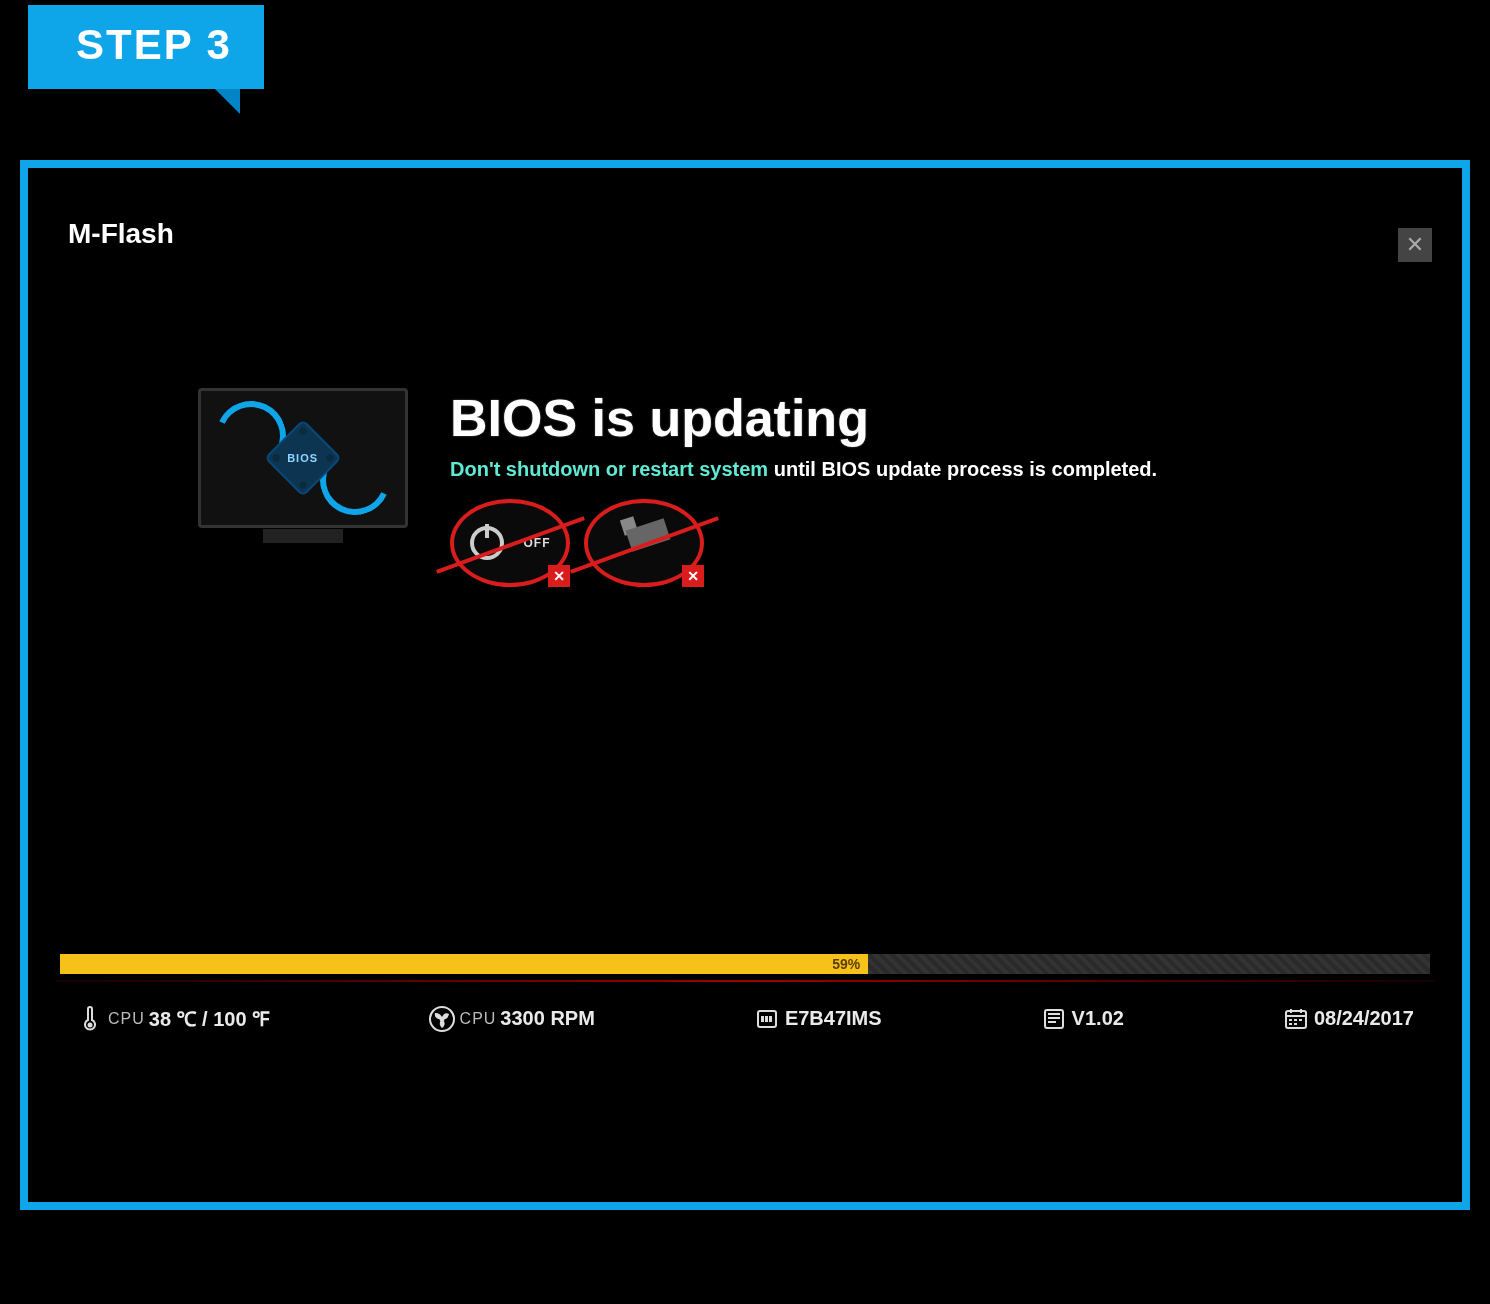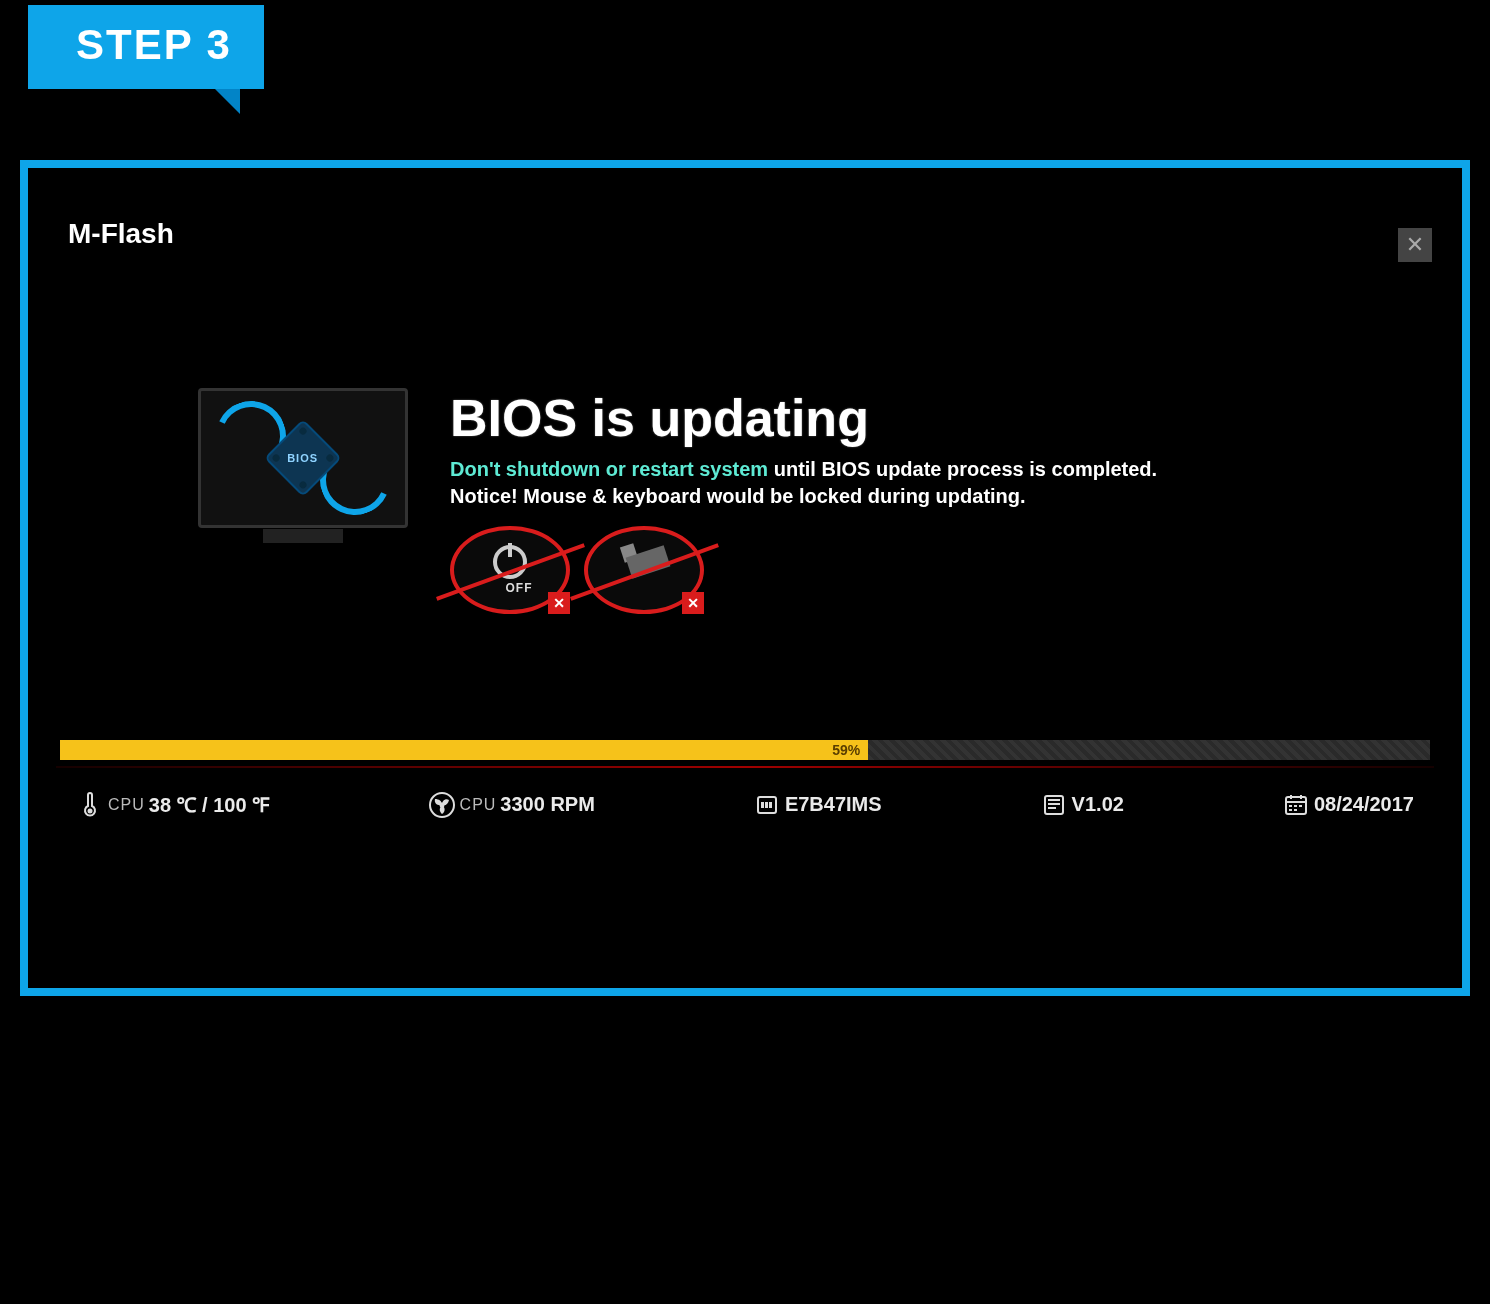--- a/index.html
+++ b/index.html
@@ -30,21 +30,21 @@
       border-left: 25px solid transparent;
       border-right: 0 solid transparent;
       border-top: 25px solid #0284c7;
     }
     .frame {
       position: absolute;
       top: 160px;
       left: 20px;
       right: 20px;
       border: 8px solid #0ea5e9;
-      height: 836px;
+      height: 1050px;
     }
     .mflash-pane {
       width: 100%;
       height: 100%;
       background: #000;
       position: relative;
     }
     .mflash-title {
       position: absolute;
       top: 50px;
@@ -107,21 +107,21 @@
       border:4px solid #d91c1c;
       border-radius:50%;
       position:relative;
       display:flex; align-items:center; justify-content:center;
       background:#0a0a0a;
     }
     .prohibit::after{
       content:''; position:absolute; width:140%; height:4px; background:#d91c1c;
       top:50%; left:-20%; transform:rotate(-20deg);
     }
-    .power-glyph { display:flex; flex-direction:column; align-items:center; gap:2px; }
+    .power-glyph { display:flex; flex-direction:row; align-items:center; gap:2px; }
     .power-glyph .circ{ width:34px; height:34px; border:4px solid #ccc; border-radius:50%; position:relative; }
     .power-glyph .circ::before{ content:''; position:absolute; top:-6px; left:50%; transform:translateX(-50%); width:4px; height:14px; background:#ccc; }
     .power-glyph .off{ font-size:12px; font-weight:700; letter-spacing:1px; color:#ddd; margin-left:18px; }
     .usb-glyph { color:#ccc; position:relative; width:60px; height:50px; }
     .usb-body{ position:absolute; top:6px; right:6px; width:40px; height:22px; background:#666; transform:rotate(-18deg); }
     .usb-tip{ position:absolute; top:0px; right:38px; width:14px; height:16px; background:#888; transform:rotate(-18deg); }
     .red-x {
       position:absolute; bottom:-4px; right:-4px;
       width:22px; height:22px; background:#d91c1c;
       display:flex; align-items:center; justify-content:center;
@@ -177,21 +177,20 @@
             <div class="bios-pin p4"></div>
         </div>
       </div>
 
       <div class="msg">
         <div class="headline">BIOS is updating</div>
         <div class="warn-line">
           <span class="warn-red">Don't shutdown or restart system</span>
           <span class="warn-white"> until BIOS update process is completed.</span>
         </div>
-        <div class="notice-line">Notice! Mouse &amp; keyboard would be locked during updating.</div>
 
         <div class="prohibit-row">
           <div class="prohibit">
             <div class="power-glyph">
               <div class="circ"></div>
               <div class="off">OFF</div>
             </div>
             <div class="red-x">✕</div>
           </div>
           <div class="prohibit">

